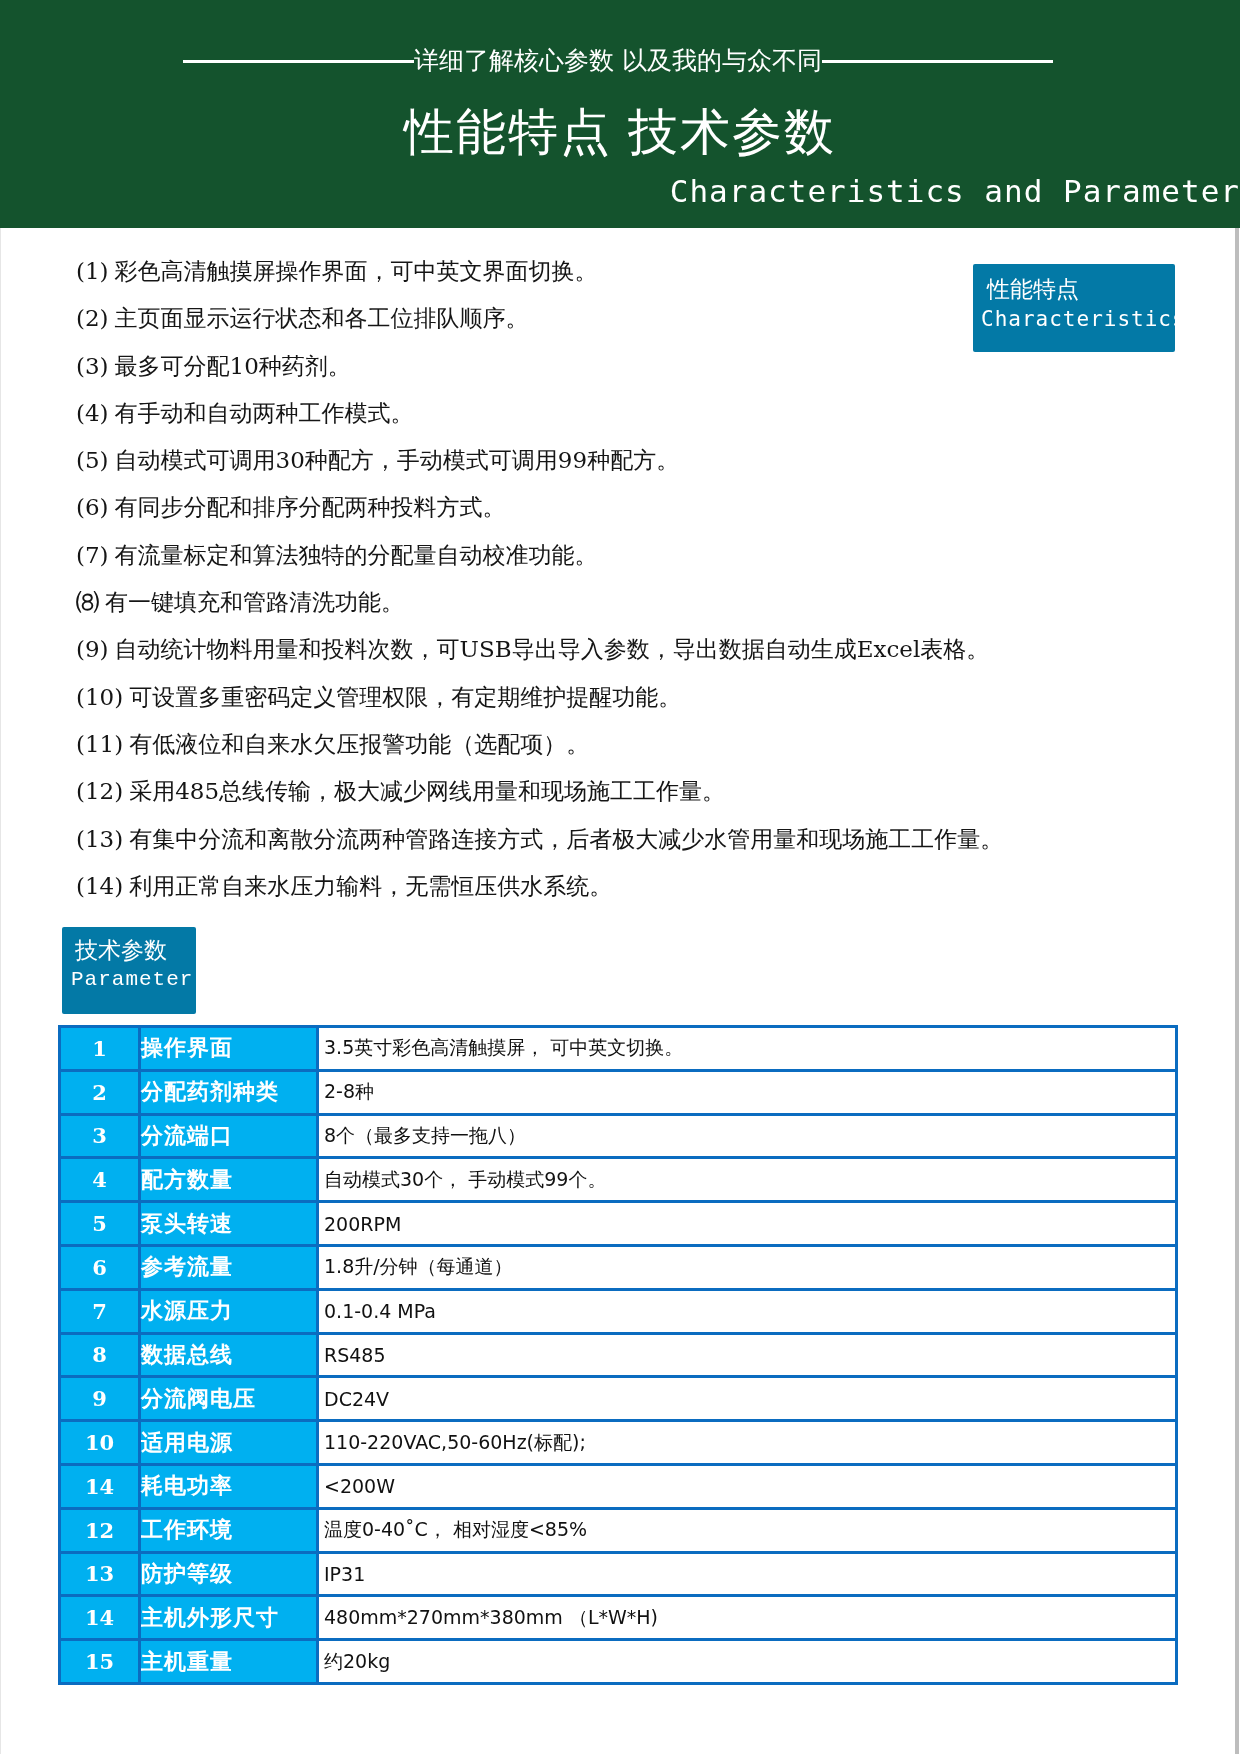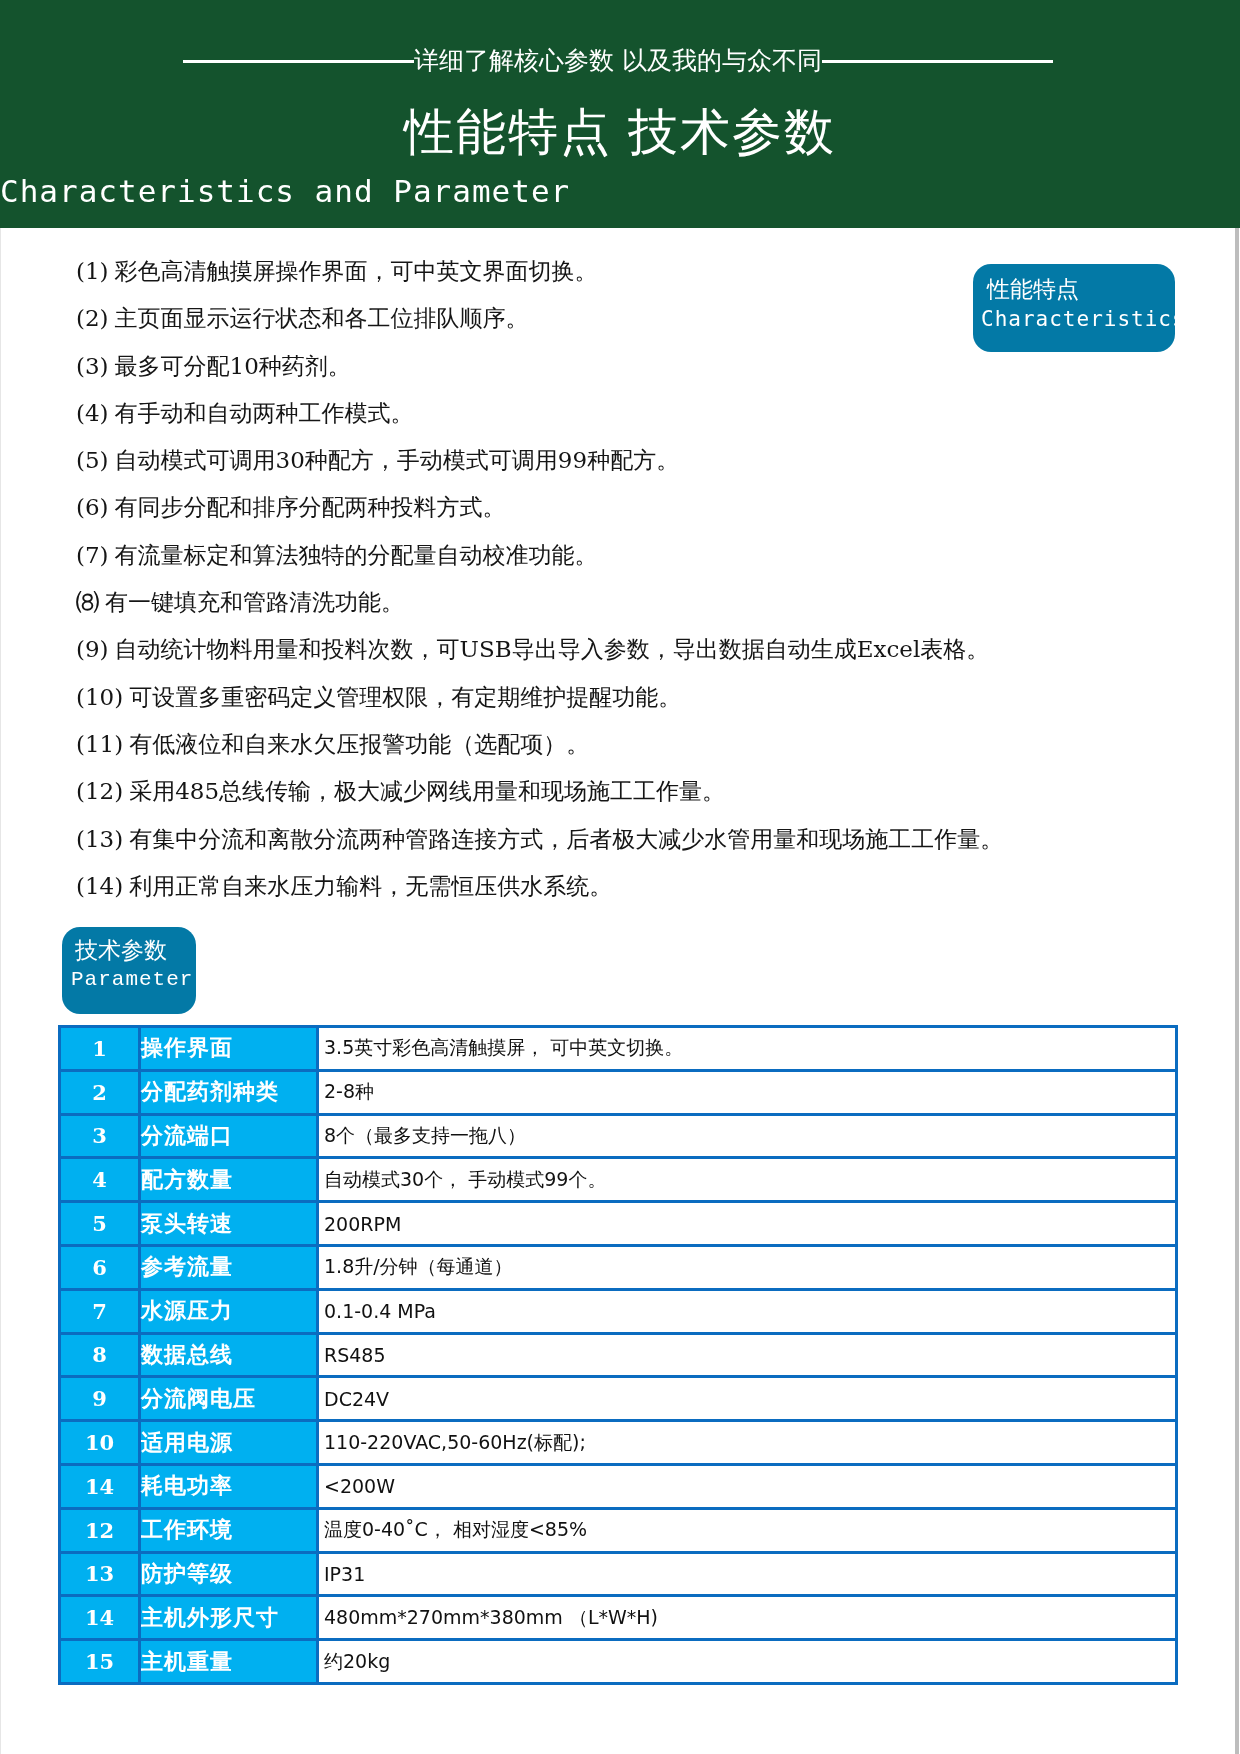--- a/index.html
+++ b/index.html
@@ -17,30 +17,30 @@
   .tagline-rule { flex: 1; height: 3px; background: #ffffff; }
   .tagline {
     font-family: "DejaVu Sans", sans-serif; font-size: 25px; letter-spacing: 0px;
     white-space: nowrap; padding: 0 0px; line-height: 34px;
   }
   .title {
     position: absolute; top: 100px; left: 0; width: 1240px; text-align: center;
     font-family: Liberation Sans, sans-serif; font-size: 50px; line-height: 64px; letter-spacing: 2px;
   }
   .subtitle {
-    position: absolute; top: 170px; left: 0; width: 1240px; text-align: left;
+    position: absolute; top: 170px; left: 0; width: 1240px; text-align: right;
     font-family: "DejaVu Sans Mono", "Liberation Mono", monospace; font-size: 31px; line-height: 42px;
     letter-spacing: 1px;
   }
 
   .right-rule { position: absolute; left: 1235px; top: 228px; width: 4px; height: 1526px; background: #bdbdbd; }
   .left-rule { position: absolute; left: 0; top: 228px; width: 1px; height: 1526px; background: #e6e6e6; }
 
   .badge {
-    position: absolute; background: #0379a6; color: #fff; border-radius: 18px;
+    position: absolute; background: #0379a6; color: #fff; border-radius: 2px;
   }
   .badge .cn { font-family: "DejaVu Sans", sans-serif; font-size: 23px; line-height: 30px; display: block; }
   .badge .en { font-family: "DejaVu Sans Mono", "Liberation Mono", monospace; font-size: 21px; line-height: 30px; display: block; letter-spacing: 1px; }
   .badge-features { left: 973px; top: 264px; width: 202px; height: 88px; padding: 10px 0 0 14px; }
   .badge-features .en { padding-left: 0; margin-left: -6px; }
   .badge-params { left: 62px; top: 927px; width: 134px; height: 87px; padding: 8px 0 4px 13px; }
   .badge-params .en { margin-left: -4px; font-family: Liberation Mono, monospace; }
 
   .features {
     position: absolute; left: 76px; top: 248px; width: 1160px; list-style: none;

